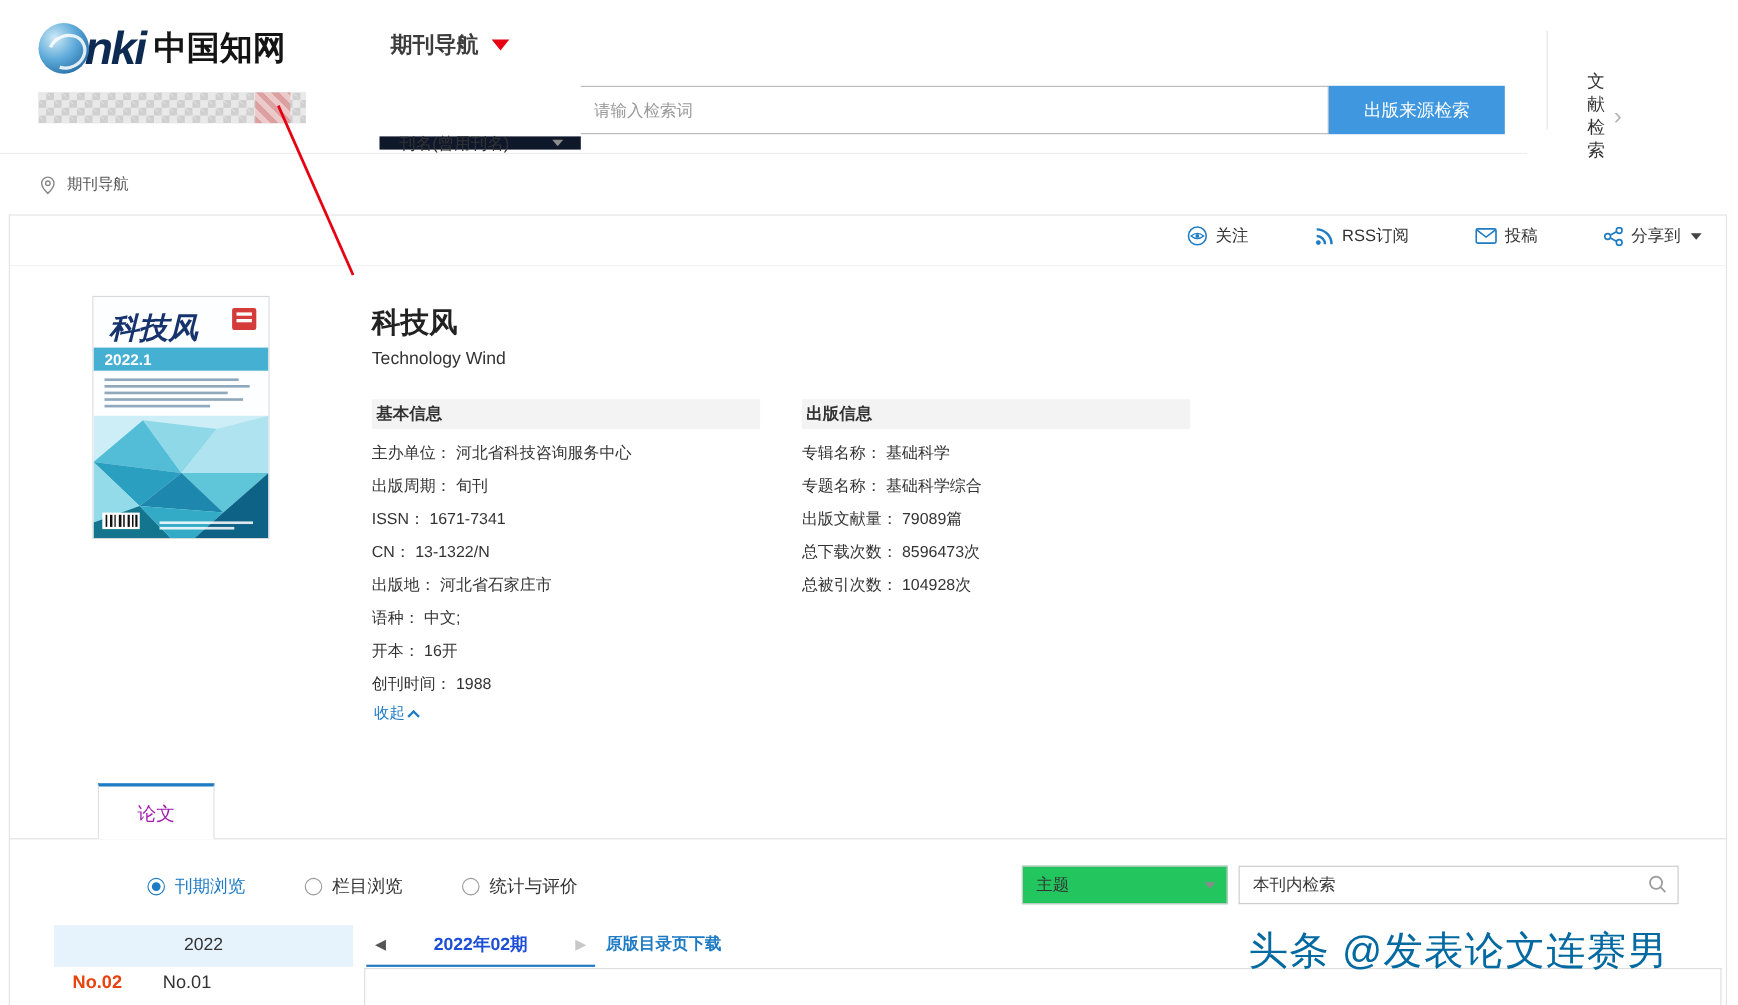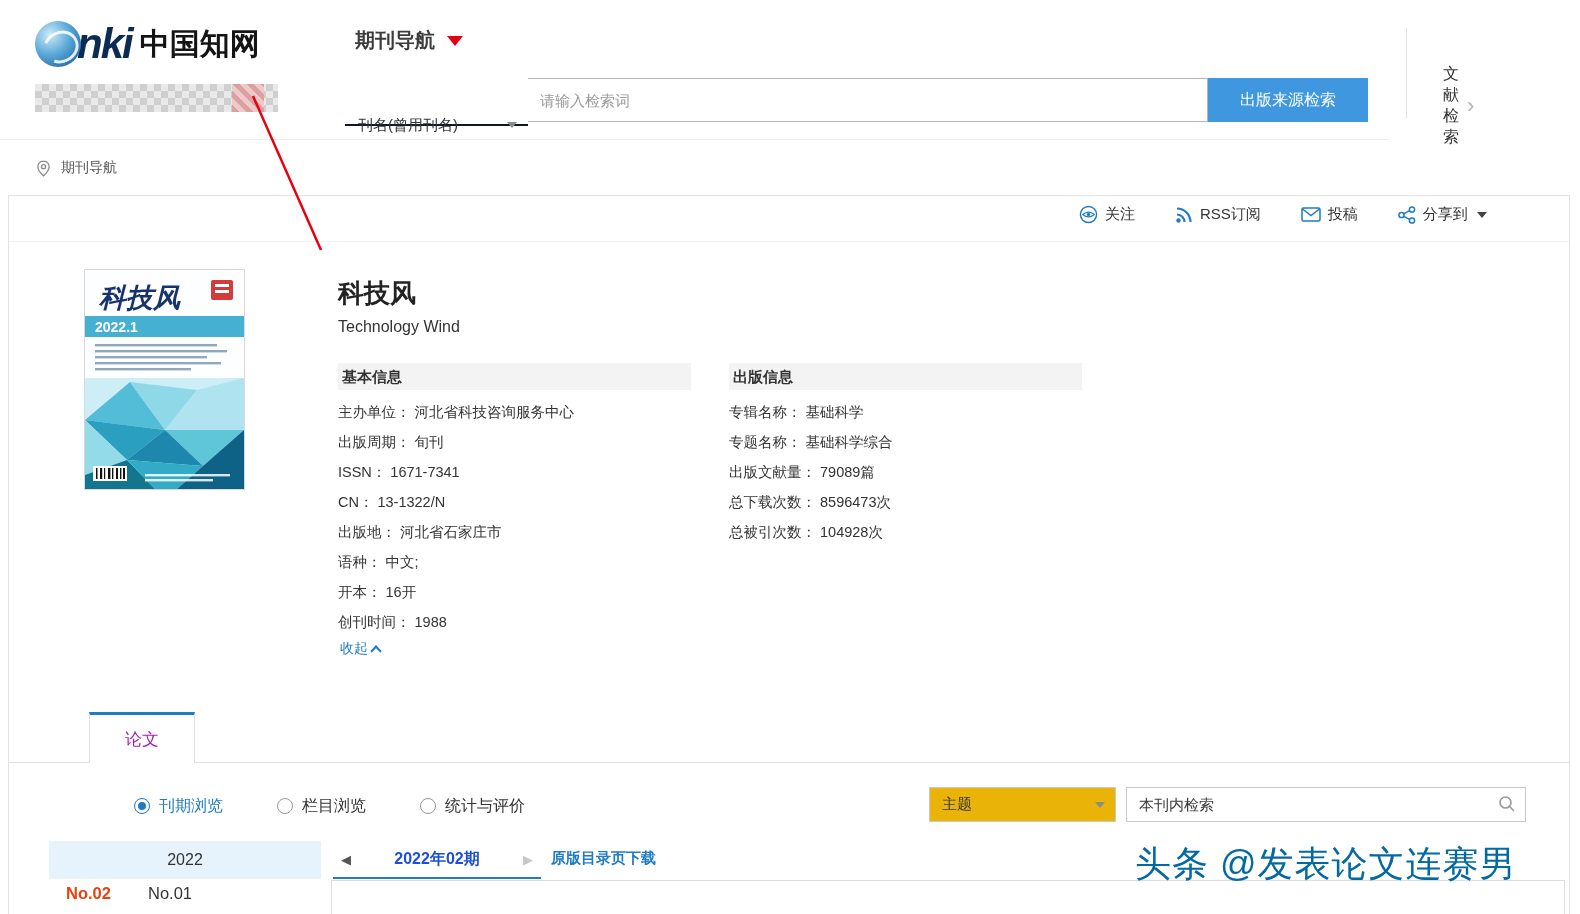--- a/index.html
+++ b/index.html
@@ -25,21 +25,21 @@
               linear-gradient(45deg,#cfcfcf 25%,transparent 25%,transparent 75%,#cfcfcf 75%),
               linear-gradient(45deg,#cfcfcf 25%,transparent 25%,transparent 75%,#cfcfcf 75%);
             background-size:14px 14px; background-position:0 0,7px 7px; }
   .mosaic-red { position:absolute; right:14px; top:0; width:32px; height:100%;
                 background:repeating-linear-gradient(45deg,#dda0a0,#dda0a0 5px,#eccaca 5px,#eccaca 10px); }
   .nav-title { position:absolute; left:355px; top:27px; display:flex; align-items:center; gap:12px;
                font-size:20px; font-weight:bold; color:#3c3c3c; cursor:pointer; }
   .caret-red { width:0; height:0; border-left:8px solid transparent; border-right:8px solid transparent;
                border-top:10px solid #e60012; }
   .search-row { position:absolute; left:345px; top:78px; display:flex; height:44px; }
-  .field-dropdown { width:183px; border:1px solid #0f172a; background:#fff; display:flex;
+  .field-dropdown { width:183px; border:6px solid #0f172a; background:#fff; display:flex;
                     align-items:center; justify-content:space-between; padding:0 10px 0 12px;
                     font-size:15px; color:#333; cursor:pointer;margin-top:46px; }
   .caret-gray { width:0; height:0; border-left:5px solid transparent; border-right:5px solid transparent;
                 border-top:6px solid #8b8b8b; }
   .search-input { width:680px; border:1px solid #b5b5b5; border-left:none; padding:0 12px;
                   font-size:15px; color:#333; outline:none; }
   .search-input::placeholder { color:#9a9a9a; }
   .search-btn { width:160px; background:#3e97df; color:#fff; border:none; font-size:16px;
                 cursor:pointer; font-family:inherit; }
   .hdr-divider { position:absolute; left:1406px; top:28px; width:1px; height:90px; background:#e3e3e3; }
@@ -48,21 +48,21 @@
   .doc-chevron { color:#b3b3b3; font-size:22px; line-height:1; }
 
   
   .breadcrumb { position:absolute; left:36px; top:159px; display:flex; align-items:center; gap:10px;
                 font-size:14px; color:#555; }
 
   
   .main-box { position:absolute; left:8px; top:195px; width:1562px; height:719px;
               border:1px solid #e3e3e3; border-bottom:none; background:#fff; }
   .actions-bar { position:absolute; left:0; top:0; width:100%; height:46px; border-bottom:1px solid #f2f2f2; }
-  .actions { position:absolute; left:1070px; top:9px; display:flex; align-items:center; gap:40px; }
+  .actions { position:absolute; left:1070px; top:9px; display:flex; align-items:center; gap:60px; }
   .action { display:flex; align-items:center; gap:7px; font-size:15px; color:#333; cursor:pointer; }
   .caret-dark { width:0; height:0; border-left:5px solid transparent; border-right:5px solid transparent;
                 border-top:6px solid #444; margin-left:2px; }
 
   .cover { position:absolute; left:75px; top:73px; width:161px; height:221px; border:1px solid #d8d8d8; }
 
   .j-title { position:absolute; left:329px; top:80px; font-size:26px; font-weight:bold; color:#222; }
   .j-title-en { position:absolute; left:329px; top:122px; font-size:16px; color:#333;text-align:center; }
 
   .sec-head { position:absolute; top:167px; width:353px; height:27px; background:#f3f3f3;
@@ -89,21 +89,21 @@
                 gap:54px; font-size:16px; }
   .browse-option { display:flex; align-items:center; gap:9px; cursor:pointer; color:#333; }
   .radio { width:16px; height:16px; border:1px solid #999; border-radius:50%; background:#fff;
            display:flex; align-items:center; justify-content:center; }
   .browse-option.selected .radio { border-color:#1e7bc4; }
   .browse-option.selected .radio::after { content:""; width:8px; height:8px; border-radius:50%;
            background:#1e7bc4; }
   .browse-option.selected { color:#1e7bc4; }
 
   .topic-dropdown { position:absolute; left:920px; top:591px; width:187px; height:35px;
-                    border:1px solid #c9c9c9; background:#eab308; display:flex; align-items:center;
+                    border:1px solid #c9c9c9; background:#22c55e; display:flex; align-items:center;
                     justify-content:space-between; padding:0 10px 0 12px; font-size:15px; cursor:pointer; }
   .inner-search-wrap { position:absolute; left:1117px; top:591px; width:400px; height:35px; }
   .inner-search { width:100%; height:100%; border:1px solid #c9c9c9; padding:0 36px 0 12px;
                   font-size:15px; outline:none; color:#333; }
   .inner-search::placeholder { color:#3a3a3a; }
   .mag { position:absolute; right:10px; top:8px; }
 
   .year-cell { position:absolute; left:40px; top:645px; width:272px; height:38px; background:#e6f3fc;
                display:flex; align-items:center; justify-content:center; font-size:16px; color:#333;
                cursor:pointer; }

